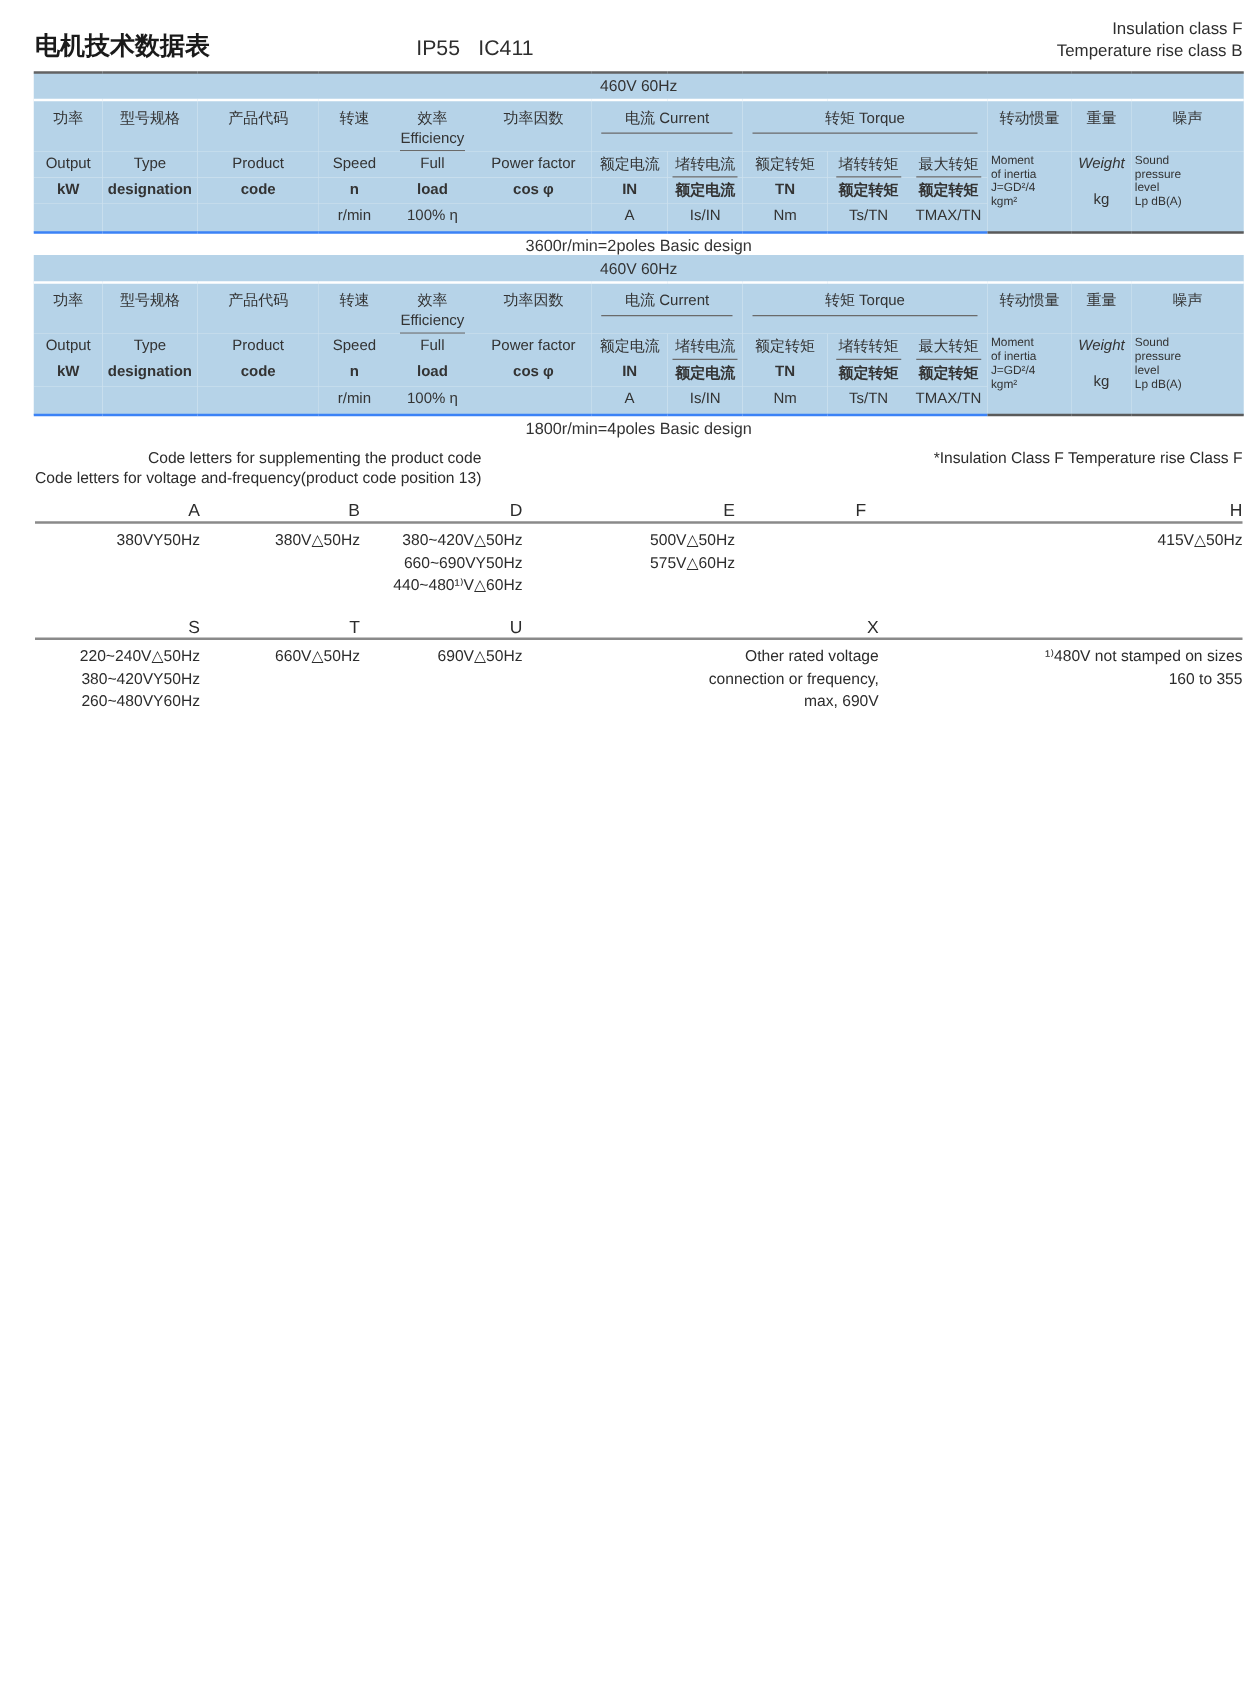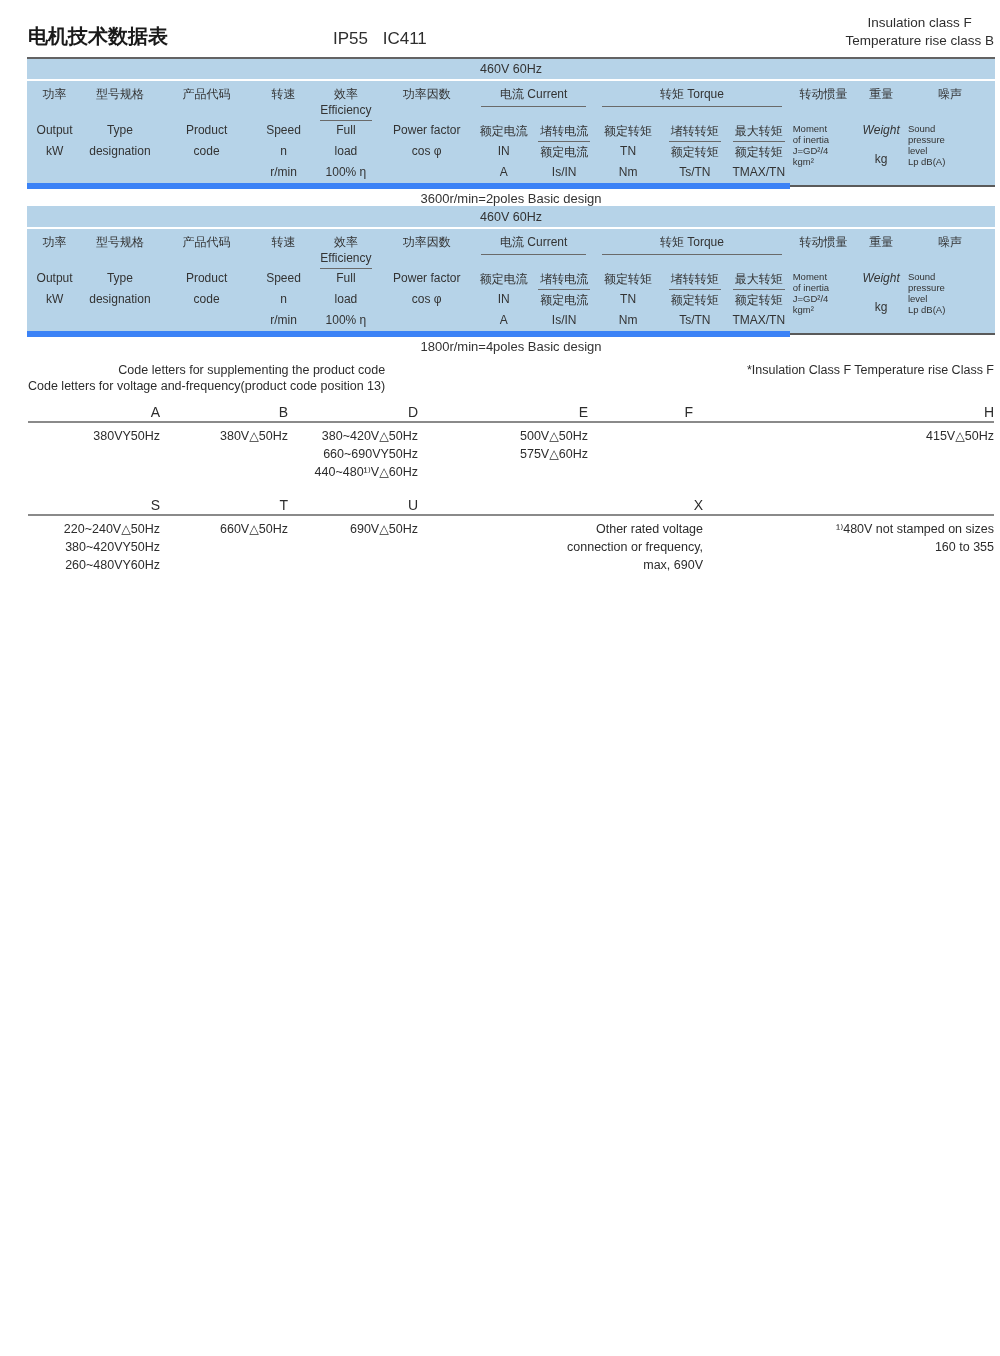--- a/index.html
+++ b/index.html
@@ -3,33 +3,33 @@
 <meta charset="utf-8">
 <style>
   * { margin:0; padding:0; box-sizing:border-box; }
   html,body { width:1000px; background:#fff; }
   body { height:1356px; overflow:hidden; font-family:"Liberation Sans","DejaVu Sans",sans-serif; color:#3d3d3d; }
   .page { padding-top:14px; }
   .masthead { display:flex; align-items:flex-end; margin:0 6px 7px 28px; }
   .title-zh { font-size:20px; font-weight:bold; color:#1a1a1a; }
   .title-en { font-size:22px; font-weight:bold; color:#1a1a1a; margin-left:8px; }
   .ip-code { font-size:17px; color:#2e2e2e; margin-left:165px; word-spacing:10px; padding-bottom:1px; }
-  .ins-block { margin-left:auto; text-align:center; font-size:13.5px; line-height:18px; color:#2e2e2e; }
+  .ins-block { margin-left:auto; text-align:right; font-size:13.5px; line-height:18px; color:#2e2e2e; }
 
   table.motor { width:968px; margin-left:27px; border-collapse:collapse; table-layout:fixed;
                 border-top:2px solid #636363; }
   table.motor + table.motor { border-top:none; }
   thead th { font-weight:normal; font-size:12px; vertical-align:top; padding:0; color:#333; }
   tr.band th { background:var(--band); font-size:12.5px; height:22px; vertical-align:middle;
                border-bottom:2px solid #fff; }
   tr.h1 th, tr.h2 th, tr.h3 th, tr.h4 th { background:var(--band); }
   tr.h1 th { height:23px; padding-top:5px; }
   tr.h2 th { height:21px; padding-top:2px; }
-  tr.h3 th { height:21px; padding-top:2px; }
-  tr.h4 th { height:23px; padding-top:2px; border-bottom:6px solid #3b82f6; }
+  tr.h3 th { height:21px; padding-top:2px;font-weight:bold; }
+  tr.h4 th { height:23px; padding-top:2px; border-bottom:2px solid #3b82f6; }
   tr.h2 th[rowspan] { border-bottom:2px solid #5a5a5a;margin-top:16px; }
   .grp { display:block; margin:0 8px; padding-bottom:3px; border-bottom:1px solid #6a6a6a; }
   .fr  { display:inline-block; border-bottom:1px solid #6a6a6a; padding:0 2px 1px; }
   .small-lines div { font-size:9.5px; line-height:11px; text-align:left; padding-left:3px; color:#333; }
   .wt-line { font-size:12px;font-style:italic; }
   .wt-kg { margin-top:15px; font-size:12px; }
   tr.section th { background:#fff; font-size:13px; height:17px; padding-top:2px; color:#333; }
 
   .footer { margin:8px 6px 0 28px;text-align:right; }
   .fnotes { display:flex; font-size:12.5px; line-height:16px; color:#2c2c2c; }

